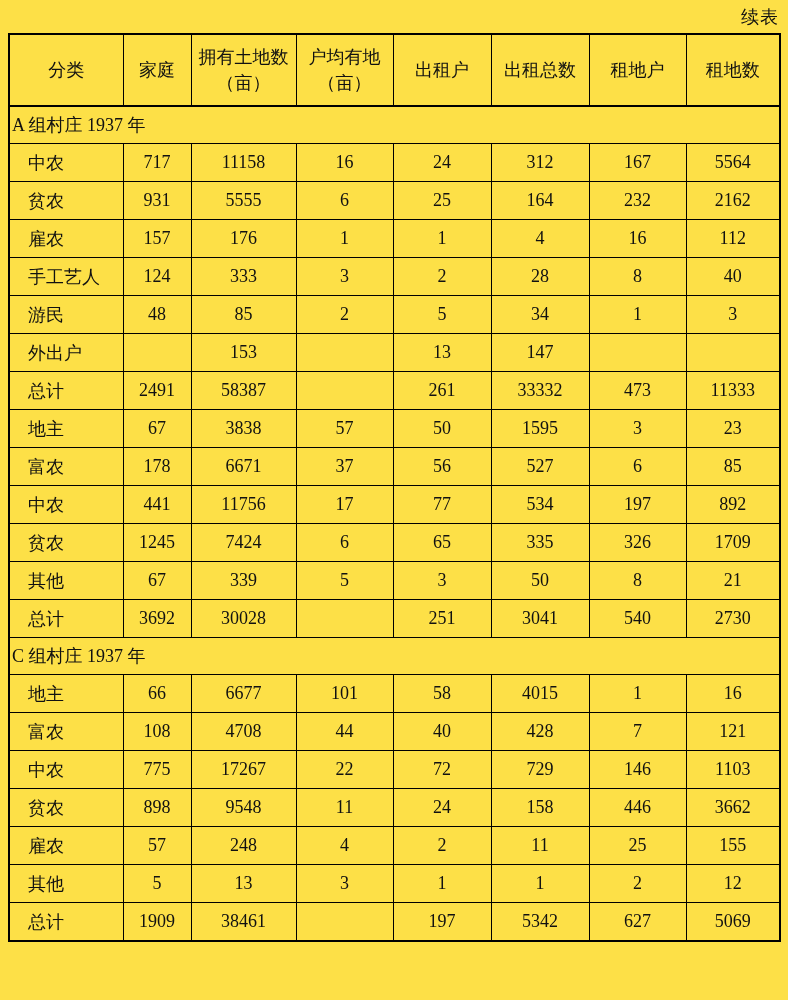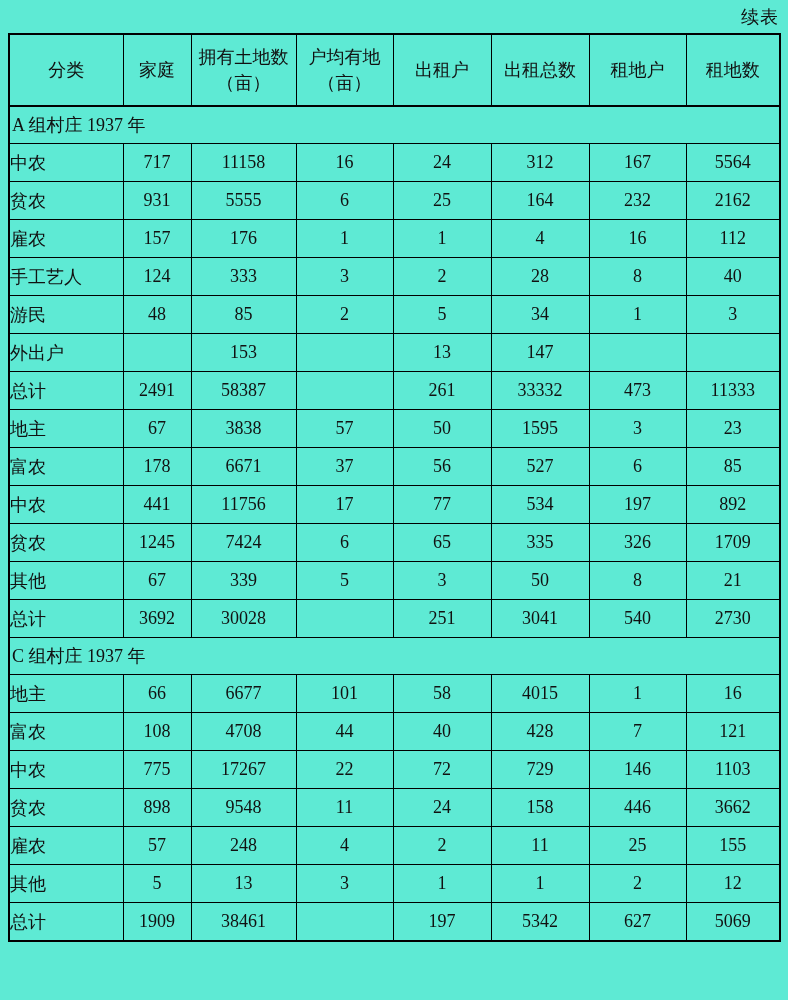--- a/index.html
+++ b/index.html
@@ -6,21 +6,21 @@
     margin: 0;
     padding: 0;
     background: #ffffff;
     font-family: "Liberation Serif", "DejaVu Serif", serif;
     color: #000000;
   }
   .page {
     position: relative;
     width: 788px;
     height: 1000px;
-    background: #5eead4;
+    background: #fde047;
     overflow: hidden;
   }
   .continued-label {
     position: absolute;
     top: 5px;
     right: 9px;
     font-size: 18px;
     letter-spacing: 1px;
     color: #111111;
   }
@@ -51,21 +51,21 @@
     padding: 0 2px;
   }
   .land-table tbody td {
     height: 37px;
     text-align: center;
     vertical-align: middle;
     padding: 0 3px;
   }
   .land-table tbody td.cat {
     text-align: left;
-    padding-left: 0;
+    padding-left: 18px;
   }
   .land-table tr.section-row td {
     text-align: left;
     padding-left: 2px;
     height: 36px;
   }
 </style>
 </head>
 <body>
 

